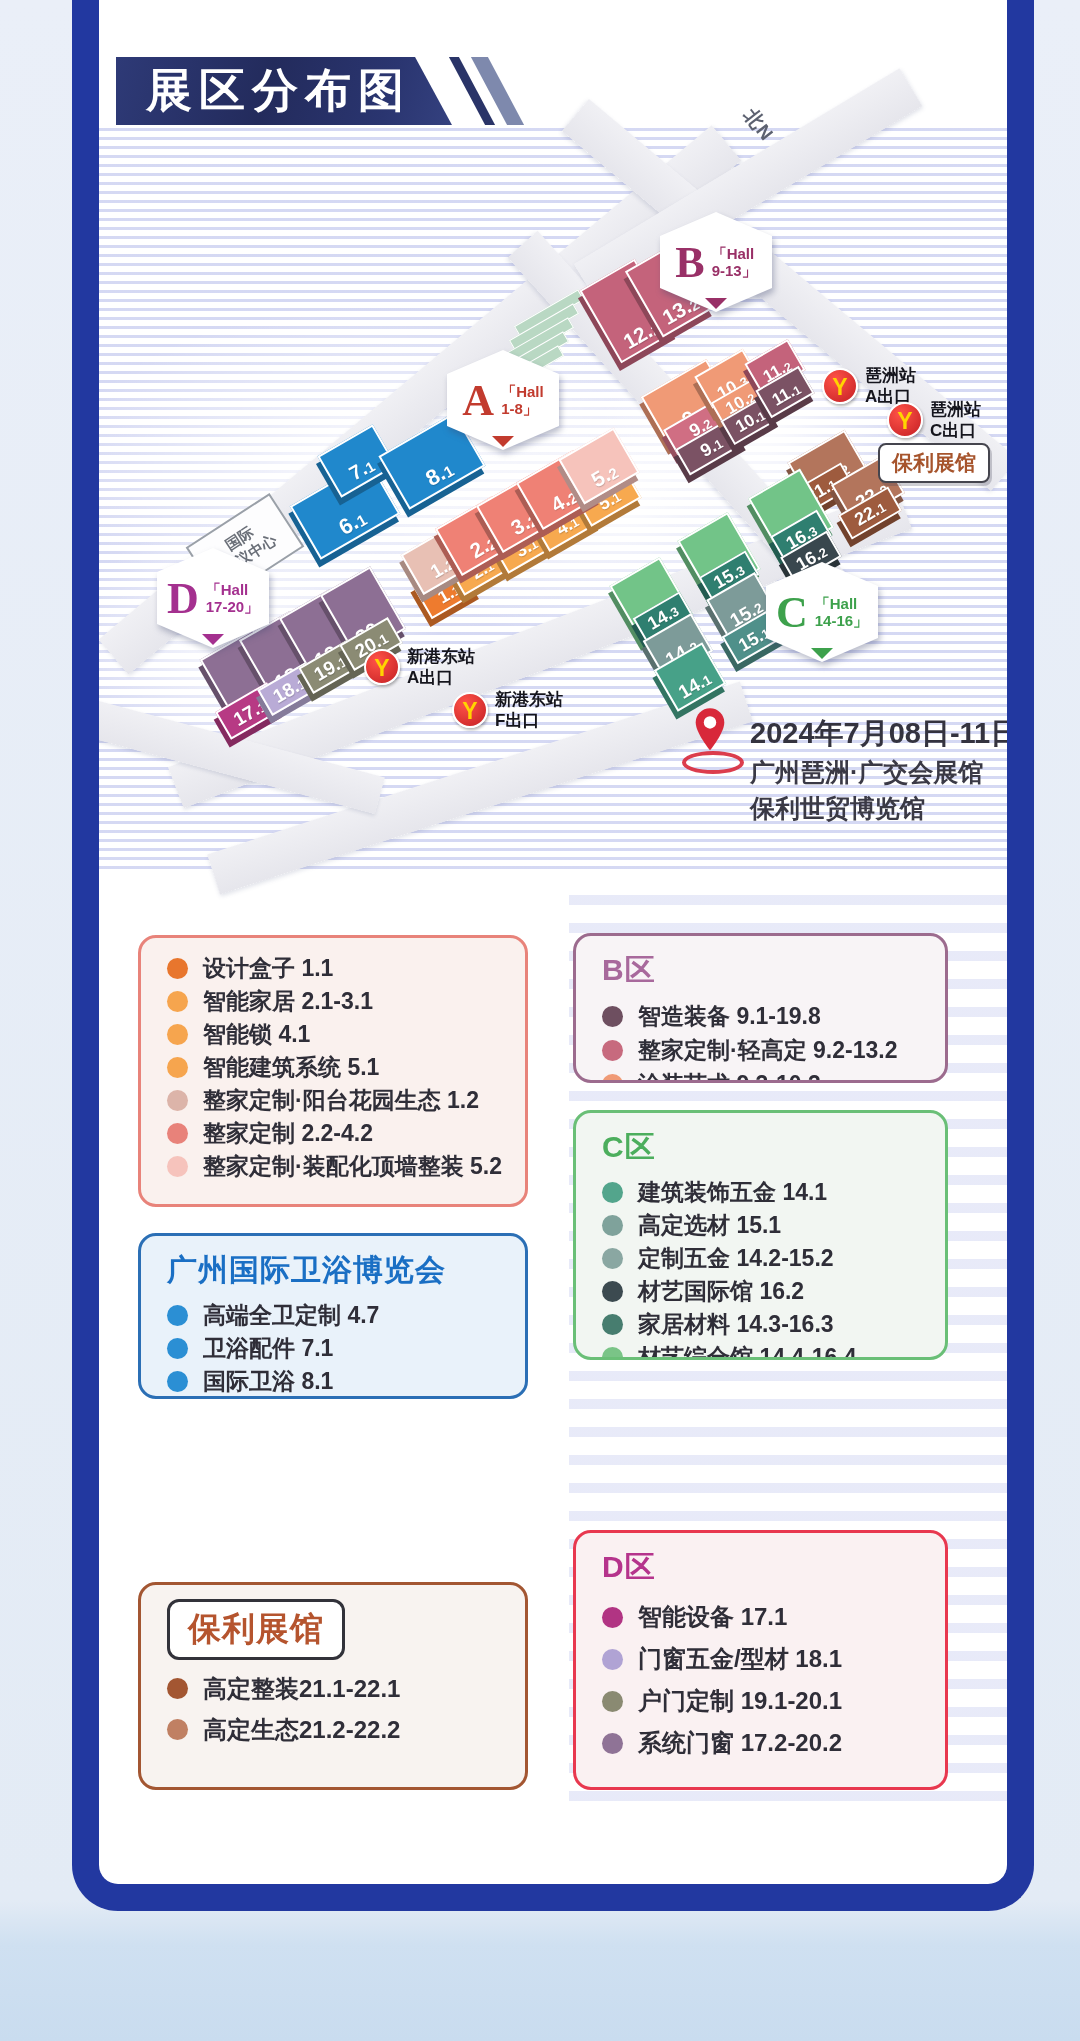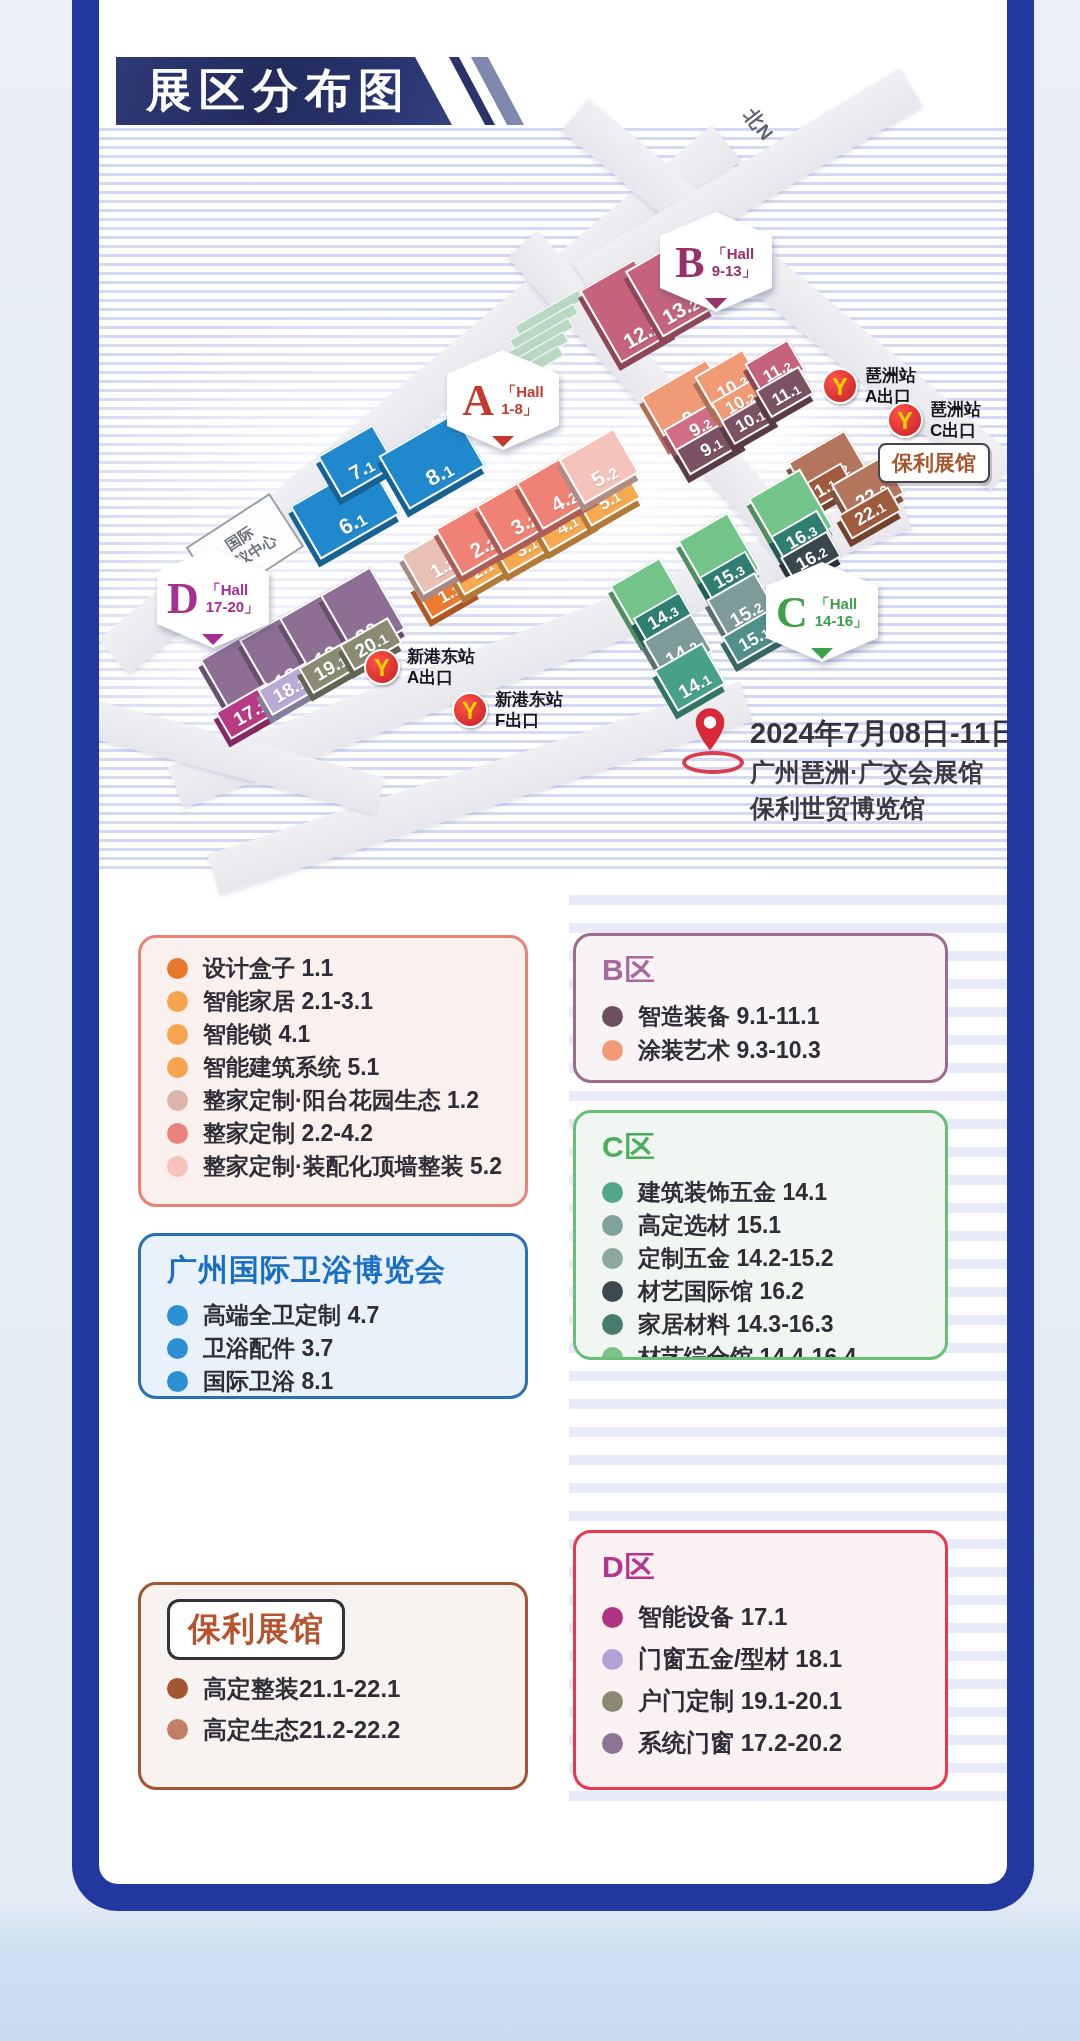--- a/index.html
+++ b/index.html
@@ -276,36 +276,40 @@
         </div>
         <div class="lrow" style="height: 33px;">
           <span class="ldot" style="background:#f6c3bc"></span>
       <span class="ltext">整家定制·装配化顶墙整装 5.2</span>
         </div>
       </div>
       <div class="card" style="left: 474px; top: 933px; width: 375px; height: 150px; background: rgb(248, 244, 246); border: 3px solid rgb(156, 107, 142);">
         <div class="card-title" style="color: rgb(168, 105, 156);">B区</div>
         <div class="lrow" style="height: 34px;">
           <span class="ldot" style="background:#6e4f60"></span>
-      <span class="ltext">智造装备 9.1-11.1</span>
+      <span class="ltext">智造装备 9.1-19.8</span>
+        </div>
+        <div class="lrow" style="height: 34px;">
+          <span class="ldot" style="background:#c76a7e"></span>
+      <span class="ltext">整家定制·轻高定 9.2-13.2</span>
         </div>
         <div class="lrow" style="height: 34px;">
           <span class="ldot" style="background:#f09a76"></span>
       <span class="ltext">涂装艺术 9.3-10.3</span>
         </div>
       </div>
       <div class="card" style="left: 39px; top: 1233px; width: 390px; height: 166px; background: rgb(233, 242, 250); border: 3px solid rgb(43, 111, 181);">
         <div class="card-title" style="color: rgb(26, 111, 196);">广州国际卫浴博览会</div>
         <div class="lrow" style="height: 33px;">
           <span class="ldot" style="background:#2b8fd4"></span>
       <span class="ltext">高端全卫定制 4.7</span>
         </div>
         <div class="lrow" style="height: 33px;">
           <span class="ldot" style="background:#2b8fd4"></span>
-      <span class="ltext">卫浴配件 3.7</span>
+      <span class="ltext">卫浴配件 7.1</span>
         </div>
         <div class="lrow" style="height: 33px;">
           <span class="ldot" style="background:#2b8fd4"></span>
       <span class="ltext">国际卫浴 8.1</span>
         </div>
       </div>
       <div class="card" style="left: 474px; top: 1110px; width: 375px; height: 250px; background: rgb(242, 246, 242); border: 3px solid rgb(106, 191, 119);">
         <div class="card-title" style="color: rgb(76, 174, 93);">C区</div>
         <div class="lrow" style="height: 33px;">
           <span class="ldot" style="background:#53a58c"></span>

